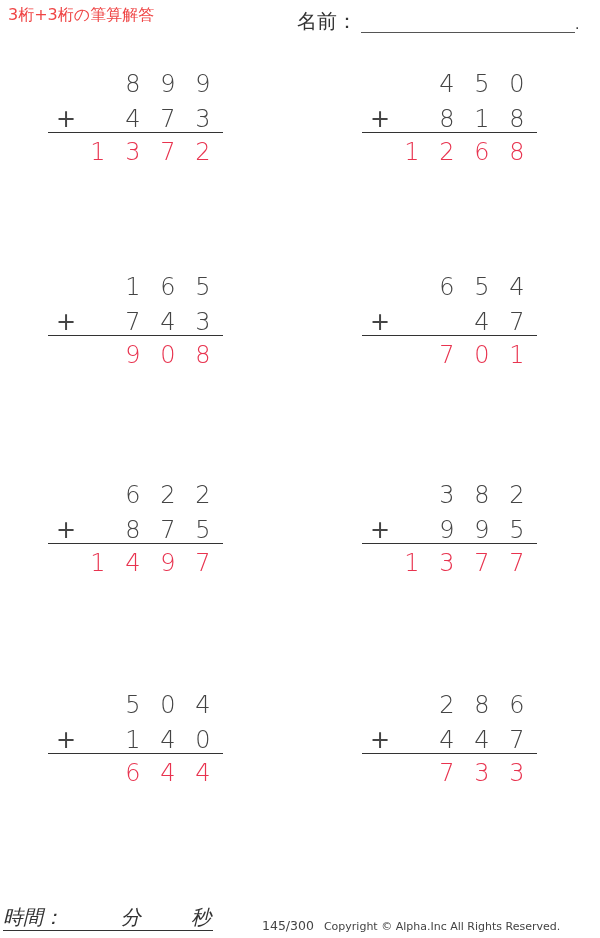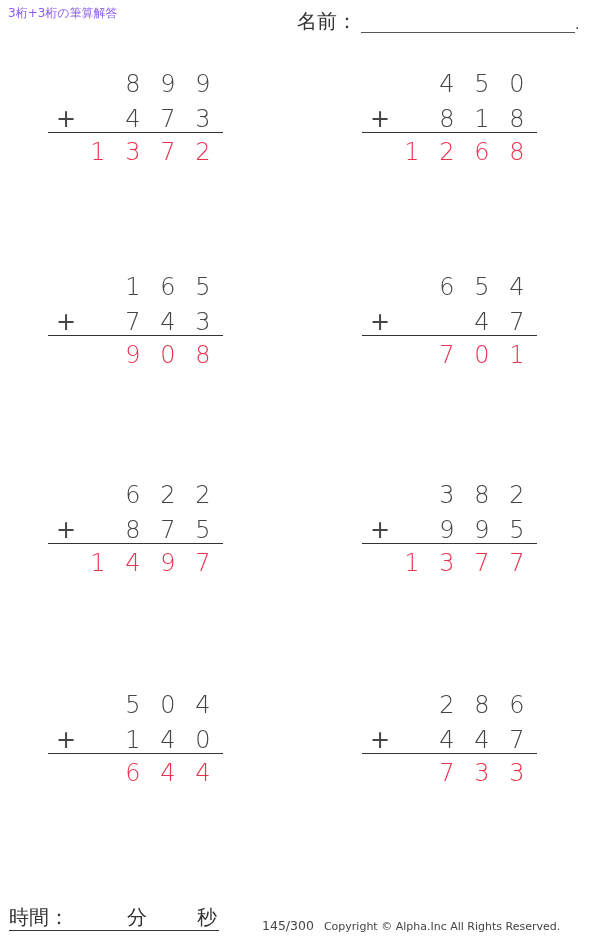--- a/index.html
+++ b/index.html
@@ -12,22 +12,22 @@
       height: 938px;
       position: relative;
       overflow: hidden;
       font-family: "DejaVu Sans", "Liberation Sans", sans-serif;
       color: #333333;
     }
     .title {
       position: absolute;
       left: 8px;
       top: 5px;
-      font-size: 12px;
-      color: #8b5cf6;
+      font-size: 16px;
+      color: #ef4444;
       letter-spacing: 0px;
       text-align: right;
     }
     .name-area {
       position: absolute;
       left: 297px;
       top: 5px;
       height: 28px;
       display: flex;
       align-items: flex-end;
@@ -85,25 +85,26 @@
     .rule {
       position: absolute;
       left: 0;
       width: 175px;
       height: 0;
       border-top: 1.5px solid #333;
     }
 
     .footer-time {
       position: absolute;
-      left: 9px;
+      left: 3px;
       top: 904px;
       width: 210px;
       height: 26px;
       border-bottom: 1.5px solid #333;
+      font-style: italic;
     }
     .footer-time span {
       position: absolute;
       top: 0;
       font-size: 20px;
       line-height: 26px;
       color: #333;
     }
     .footer-copy {
       position: absolute;

